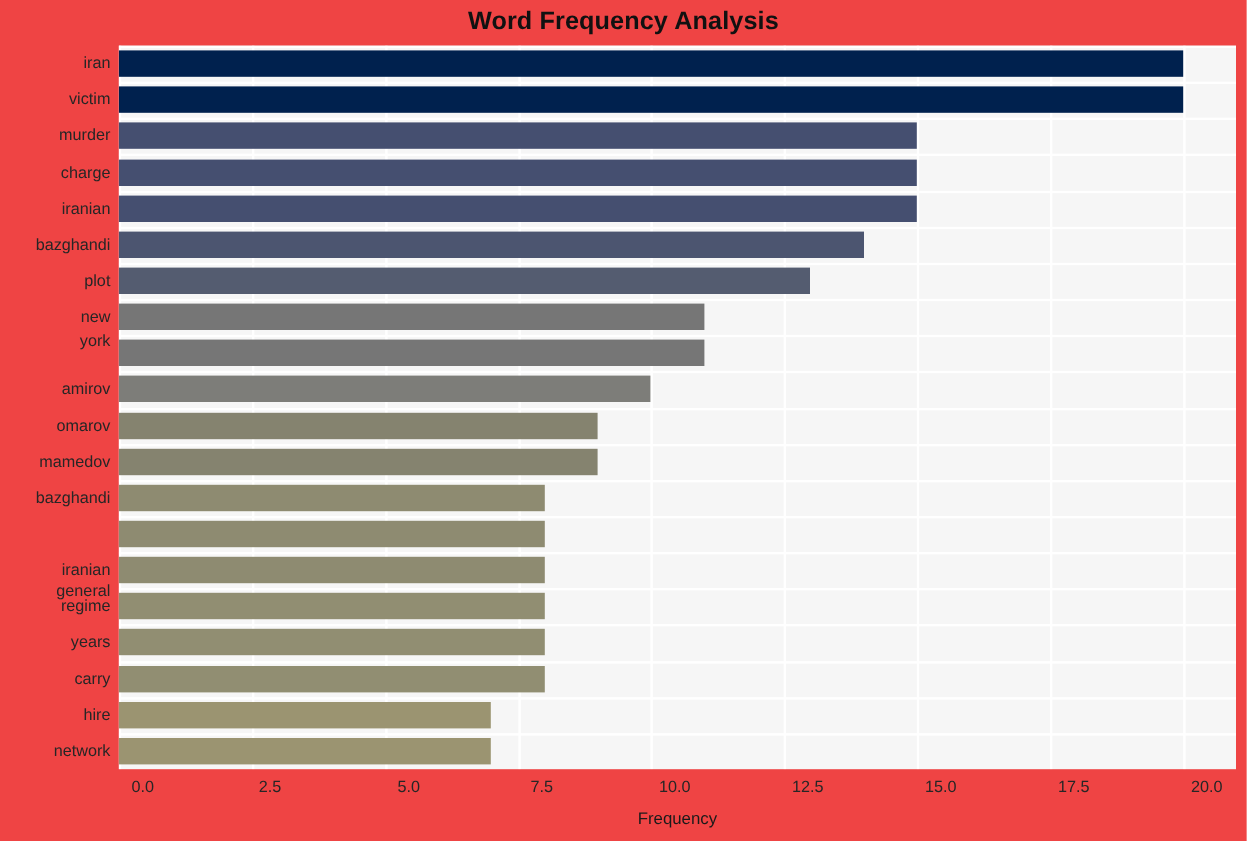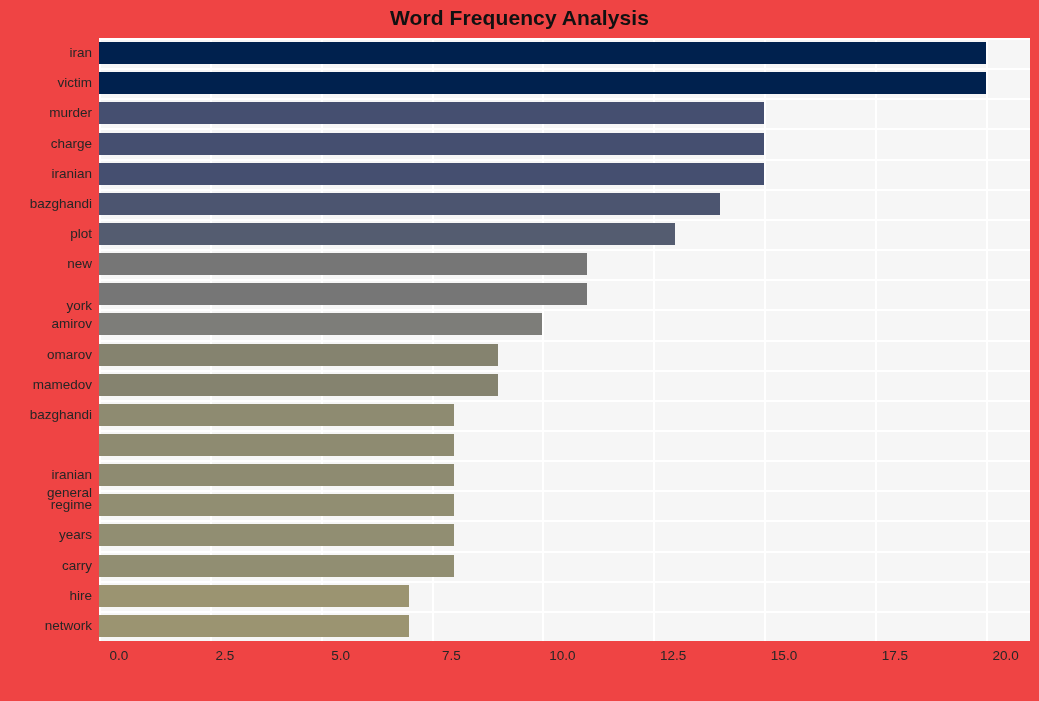--- a/index.html
+++ b/index.html
@@ -176,21 +176,21 @@
 
   <div id="y-labels">
       <div class="y-label" style="top: 8.075px;">iran</div>
       <div class="y-label" style="top: 38.225px;">victim</div>
       <div class="y-label" style="top: 68.375px;">murder</div>
       <div class="y-label" style="top: 98.525px;">charge</div>
       <div class="y-label" style="top: 128.675px;">iranian</div>
       <div class="y-label" style="top: 158.825px;">bazghandi</div>
       <div class="y-label" style="top: 188.975px;">plot</div>
       <div class="y-label" style="top: 219.125px;">new</div>
-      <div class="y-label" style="top: 261px;">york</div>
+      <div class="y-label" style="top: 239px;">york</div>
       <div class="y-label" style="top: 279.425px;">amirov</div>
       <div class="y-label" style="top: 309.575px;">omarov</div>
       <div class="y-label" style="top: 339.725px;">mamedov</div>
       <div class="y-label" style="top: 369.875px;">bazghandi</div>
       <div class="y-label" style="top: 400.025px; margin-top: 48px;">general</div>
       <div class="y-label" style="top: 430.175px;">iranian</div>
       <div class="y-label" style="top: 460.325px; padding-left: 33px;">regime</div>
       <div class="y-label" style="top: 490.475px;">years</div>
       <div class="y-label" style="top: 520.625px;">carry</div>
       <div class="y-label" style="top: 550.775px;">hire</div>
@@ -202,14 +202,15 @@
       <div class="x-label" style="left: 205px;">2.5</div>
       <div class="x-label" style="left: 320.667px;">5.0</div>
       <div class="x-label" style="left: 431.5px;">7.5</div>
       <div class="x-label" style="left: 542.333px;">10.0</div>
       <div class="x-label" style="left: 653.167px;">12.5</div>
       <div class="x-label" style="left: 764px;">15.0</div>
       <div class="x-label" style="left: 874.833px;">17.5</div>
       <div class="x-label" style="left: 985.667px;">20.0</div>
     </div>
 
+  <div id="x-axis-title">Frequency</div>
 
 </div>
 
 </body></html>

